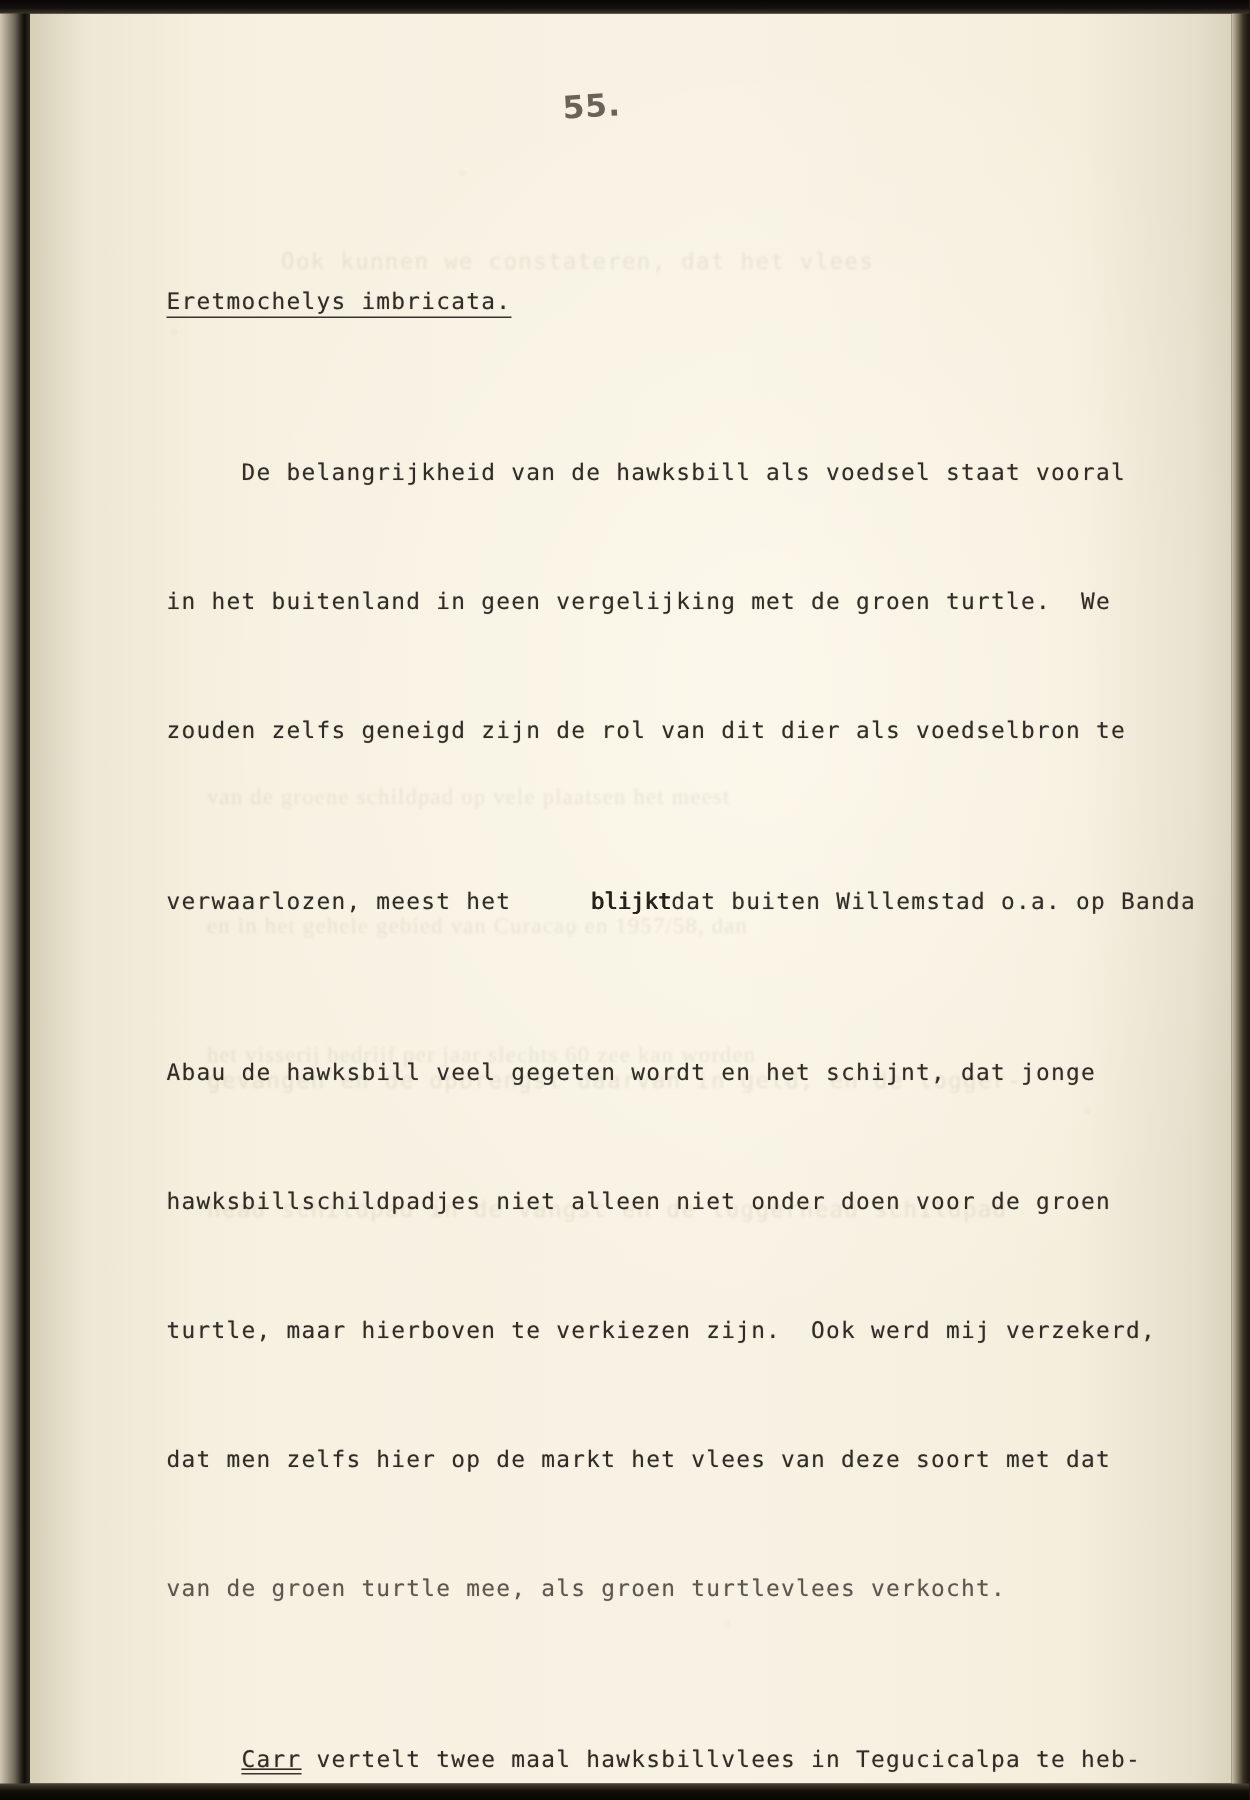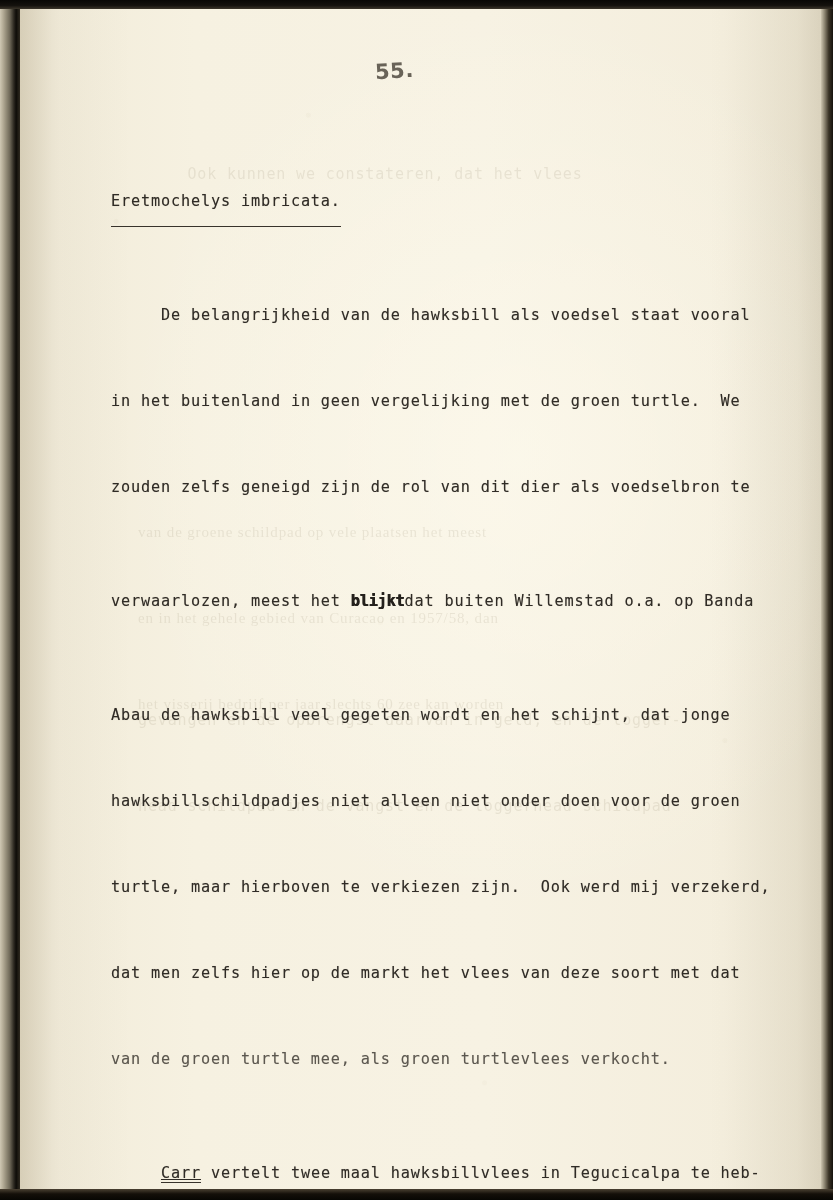--- a/index.html
+++ b/index.html
@@ -144,36 +144,37 @@
     opacity: 0.93;
   }
   .typed .ln {
     display: block;
     height: 28.6px;
     white-space: pre;
   }
   
   .hdr {
     border-bottom: 1.4px solid #2a251e;
-    padding-bottom: 16px;
+    padding-bottom: 1px;
     display: inline-block;
     line-height: 1.05;
   }
   .uline {
     border-bottom: 1.3px solid #2a251e;
     display: inline-block;
     line-height: 1.05;
     text-decoration: underline;
   }
   
   .strike-bold {
-    font-weight: 700;
+    font-weight: 400;
     letter-spacing: -0.2px;
     color: #14110d;
     text-shadow: 0.35px 0 0 #14110d, -0.3px 0 0 rgba(20,17,13,0.75);
+    margin-left: 43px;
   }
   
   .faint  { opacity: 0.78; }
 
   
   .ghost {
     position: absolute;
     left: 96px;
     width: 650px;
     font-size: 15px;

